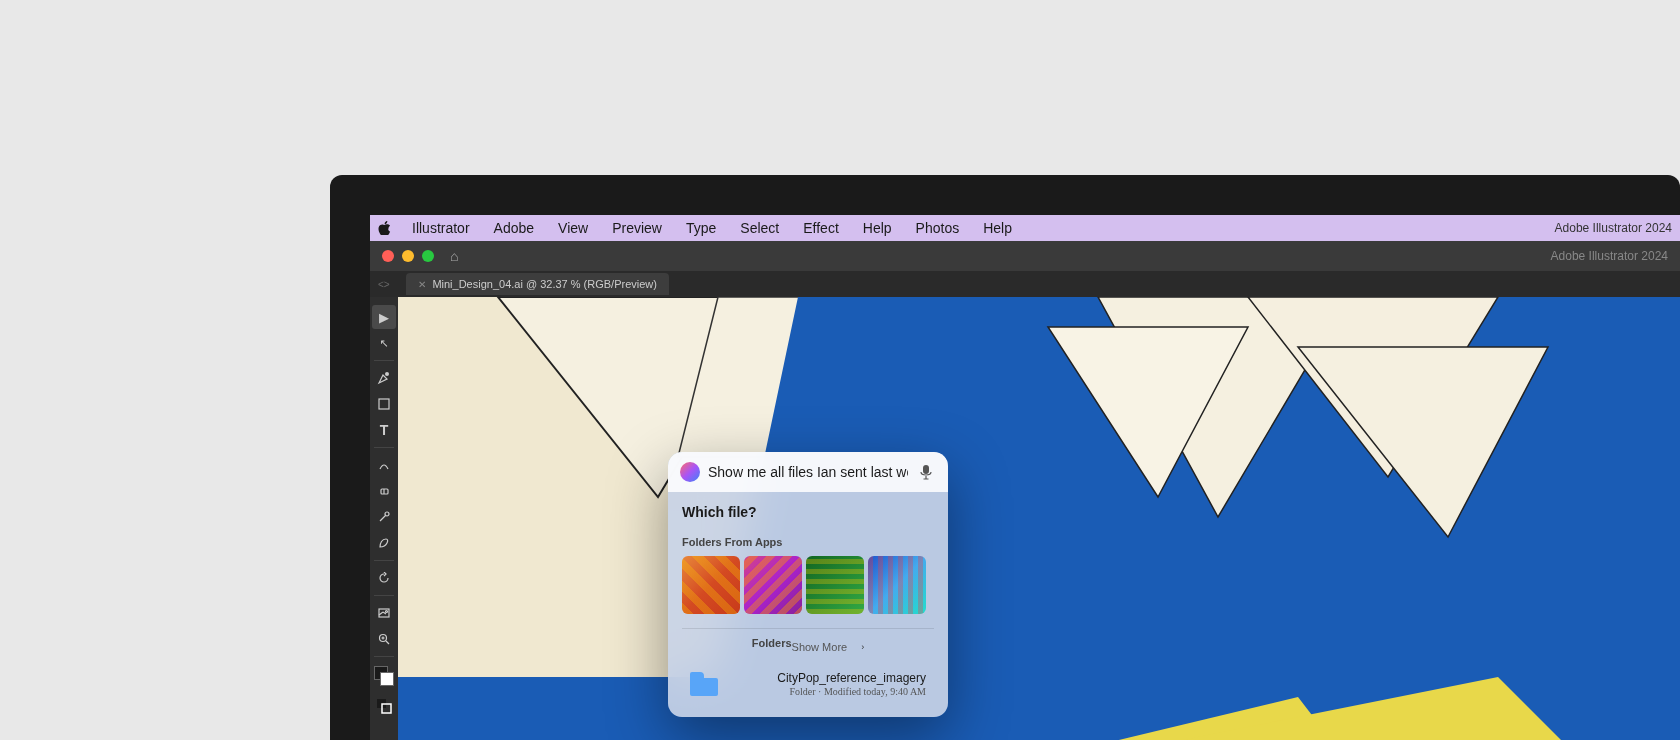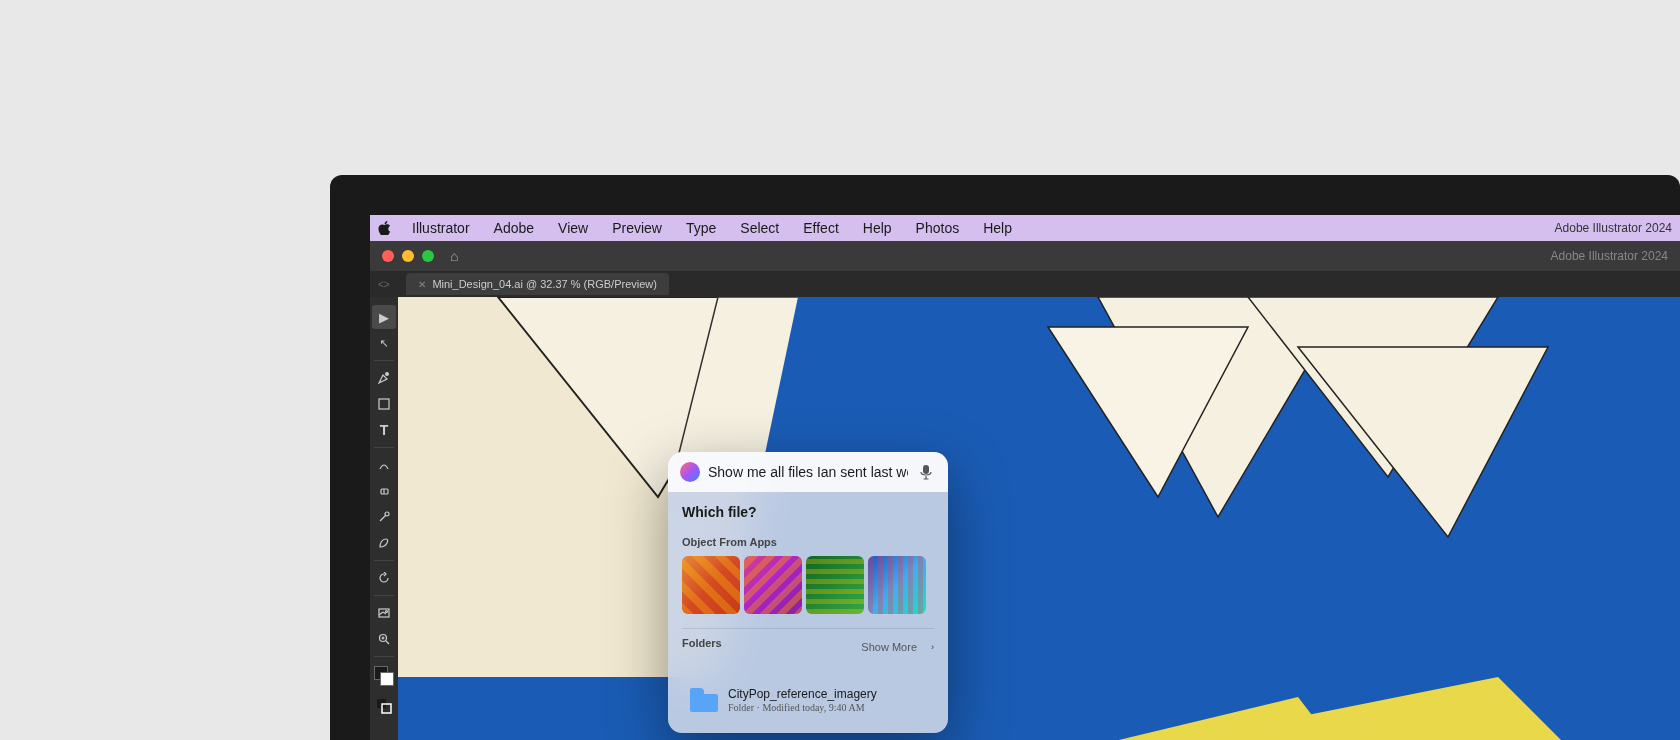--- a/index.html
+++ b/index.html
@@ -410,23 +410,23 @@
     }
     .thumb-4::after {
       content: '';
       position: absolute;
       inset: 0;
       background: repeating-linear-gradient(90deg, rgba(255,50,50,0.3) 0px, rgba(255,50,50,0.3) 5px, transparent 5px, transparent 10px);
     }
 
     .spotlight-folders-header {
       display: flex;
-      justify-content: space-between;
-      align-items: center;
-      margin-bottom: 24px;
+      justify-content: center;
+      align-items: center;
+      margin-bottom: 8px;
     }
 
     .show-more {
       font-size: 11px;
       color: #555;
       cursor: pointer;
       display: flex;
       align-items: center;
       gap: 14px;
     }
@@ -437,20 +437,21 @@
     }
 
     .folder-item {
       display: flex;
       align-items: center;
       gap: 10px;
       padding: 6px 8px;
       border-radius: 8px;
       cursor: pointer;
       margin-bottom: 2px;
+      text-align: right;
     }
 
     .folder-icon {
       width: 28px;
       height: 24px;
       position: relative;
       flex-shrink: 0;
     }
 
     .folder-icon::before {
@@ -662,21 +663,21 @@
               <path d="M2 8 C2 12 12 12 12 8" stroke="#555" stroke-width="1.2" fill="none"></path>
               <line x1="7" y1="12" x2="7" y2="15" stroke="#555" stroke-width="1.2"></line>
               <line x1="4.5" y1="15" x2="9.5" y2="15" stroke="#555" stroke-width="1.2"></line>
             </svg>
           </div>
         </div>
 
         <div class="spotlight-results">
           <div class="spotlight-which-file">Which file?</div>
 
-          <div class="spotlight-section-title">Object From Apps</div>
+          <div class="spotlight-section-title">Folders From Apps</div>
 
           <div class="photos-grid">
             <div class="photo-thumb thumb-1"></div>
             <div class="photo-thumb thumb-2"></div>
             <div class="photo-thumb thumb-3"></div>
             <div class="photo-thumb thumb-4"></div>
           </div>
 
           <div class="spotlight-divider"></div>
 

